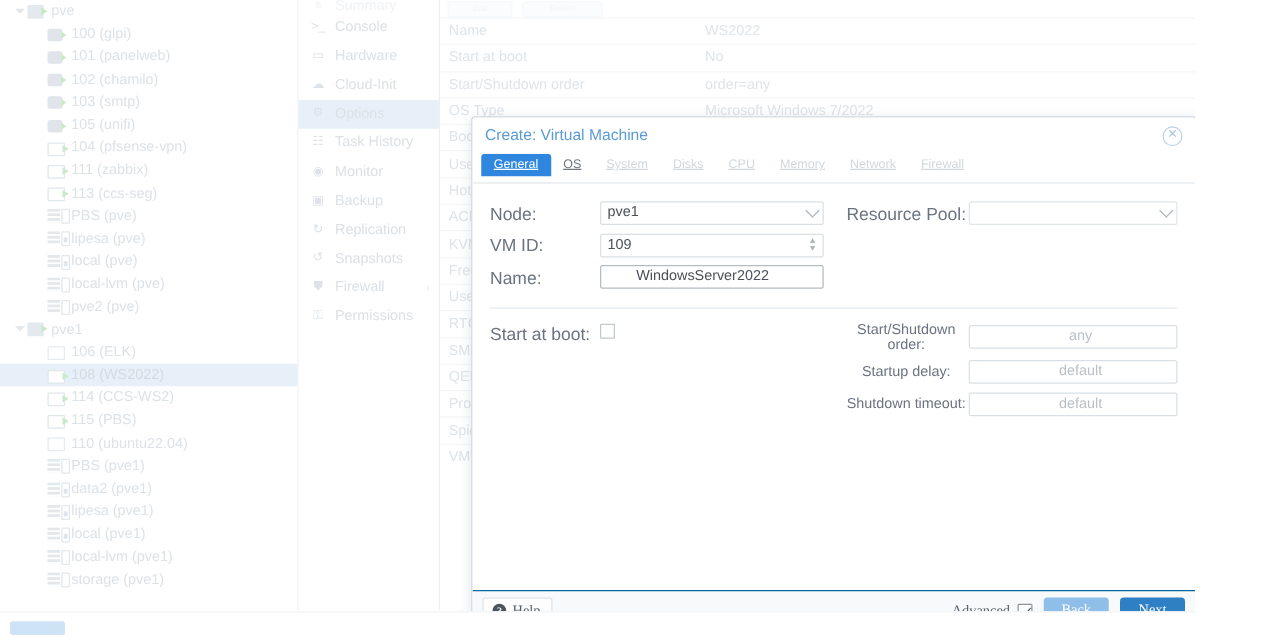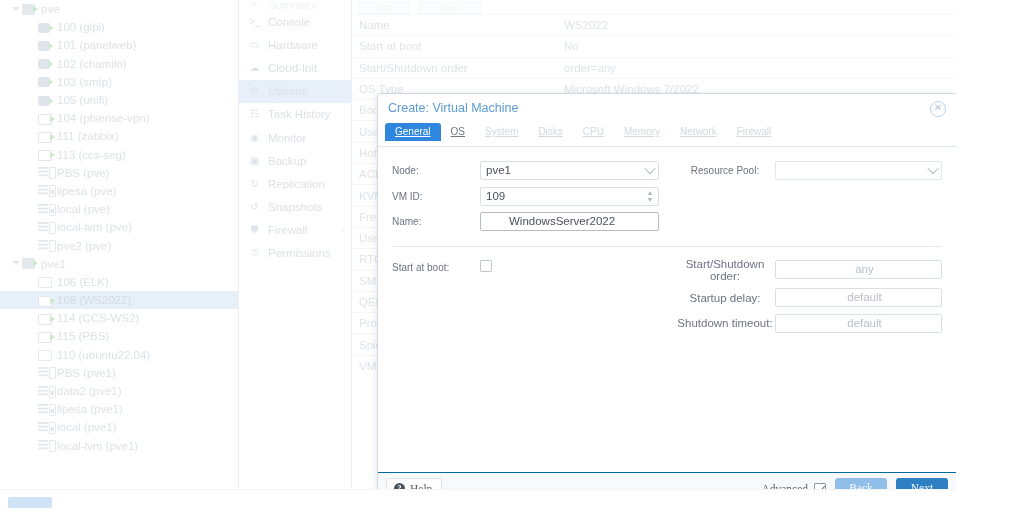--- a/index.html
+++ b/index.html
@@ -259,21 +259,21 @@
   .col { width: 274px; }
   .col.right { margin-left: 16px; text-align: center; }
   .frow {
     display: flex;
     align-items: center;
     margin-bottom: 6.5px;
     min-height: 19px;
   }
   .flabel {
     width: 88px; flex: 0 0 88px;
-    font-size: 10px;
+    font-size: 14px;
     color: #6b7380;
   }
   .flabel.wide { width: 100px; flex: 0 0 100px; }
   .fctl {
     flex: 1;
     position: relative;
   }
   .inp {
     width: 100%;
     height: 19px;
@@ -581,20 +581,27 @@
           <span class="ic-storage filled"></span>
         </span>
         <span class="tlabel">local (pve1)</span>
       </div>
       <div class="tree-row indent2">
         <span class="expander"></span>
         <span class="ticon">
           <span class="ic-storage"></span>
         </span>
         <span class="tlabel">local-lvm (pve1)</span>
+      </div>
+      <div class="tree-row indent2">
+        <span class="expander"></span>
+        <span class="ticon">
+          <span class="ic-storage"></span>
+        </span>
+        <span class="tlabel">storage (pve1)</span>
       </div>
     </div>
 
   <div id="nav">
       <div class="nav-row" style="height: 10px; overflow: hidden; opacity: 0.45;">
         <span class="nicon">≡</span>
         <span>Summary</span>
       </div>
       <div class="nav-row">
         <span class="nicon">&gt;_</span>

